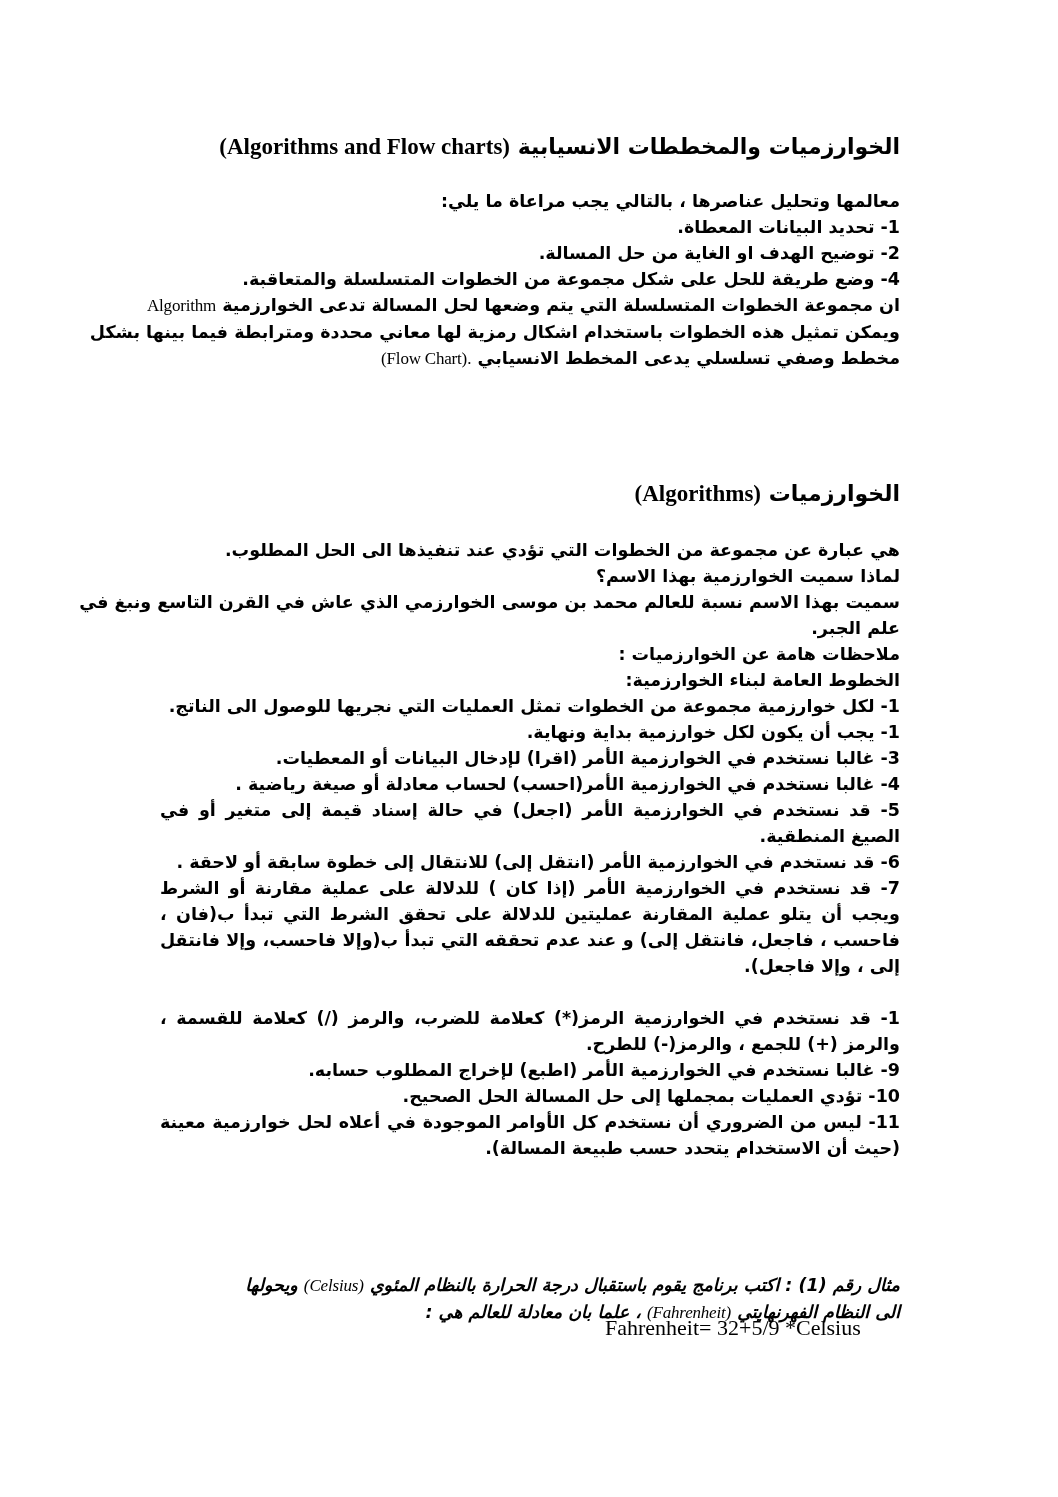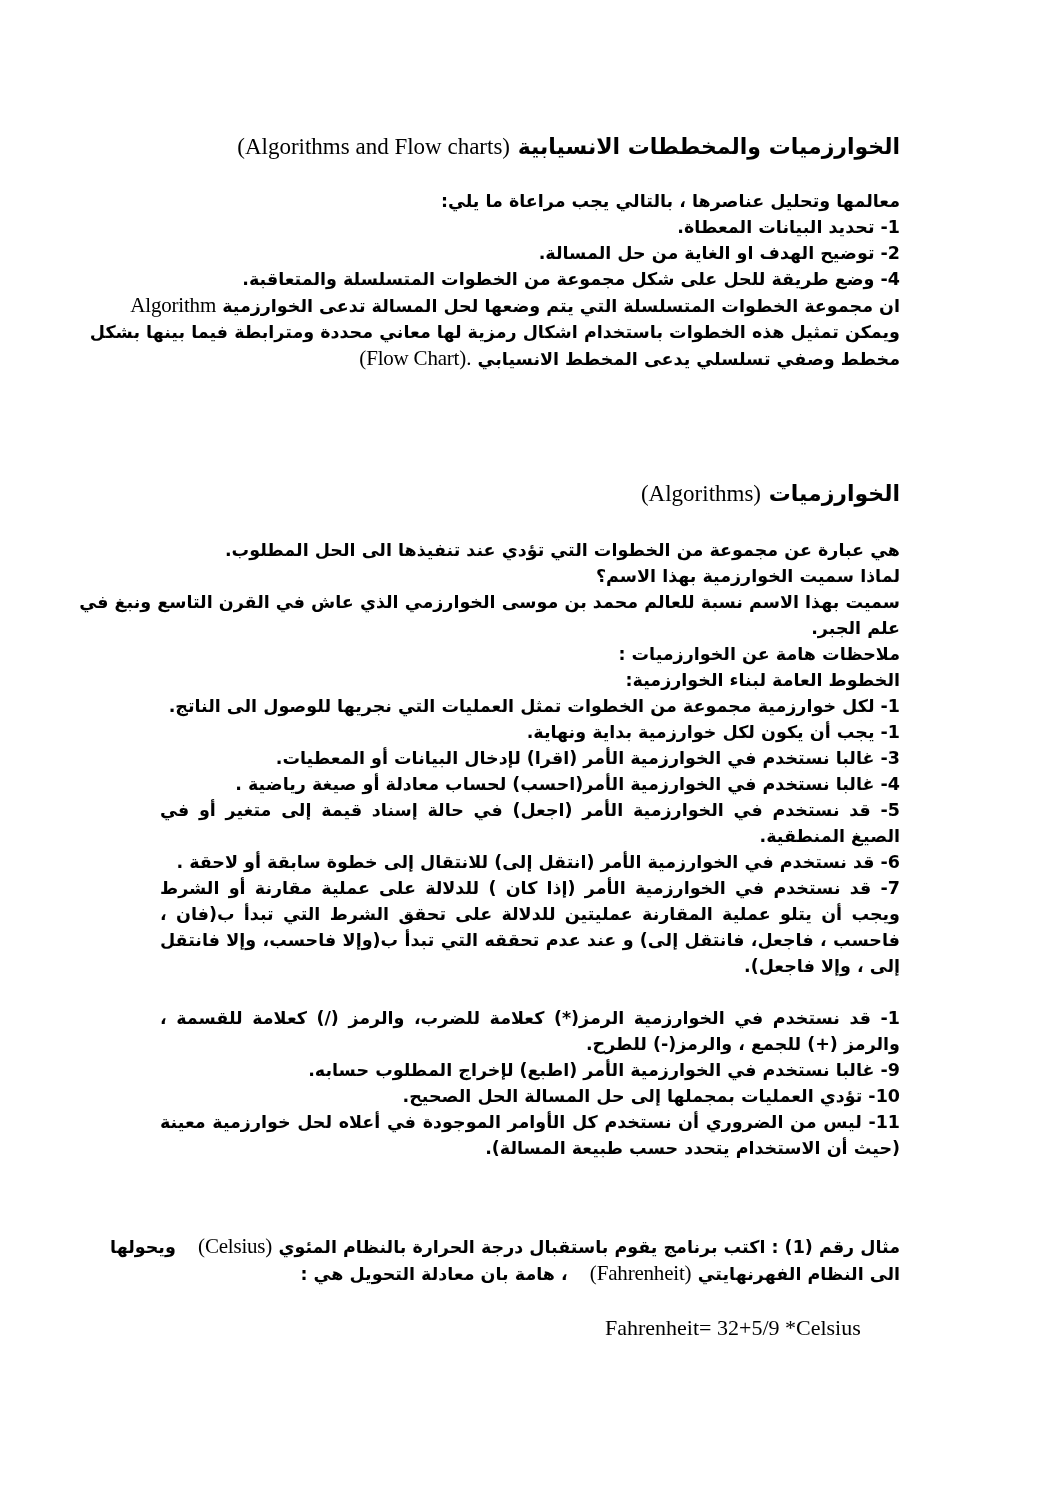--- a/index.html
+++ b/index.html
@@ -12,22 +12,22 @@
     .content {
       position: absolute; left: 160px; width: 740px; direction: rtl; text-align: right;
     }
     .h {
       font-weight: bold; font-size: 22px; line-height: 28px; white-space: nowrap;
     }
     .p {
       font-size: 17.5px; line-height: 26px; font-weight: bold; letter-spacing: -0.2px;
     }
     .line { display: block; white-space: nowrap; }
-    .latin { font-family: "Liberation Serif", serif; font-weight: normal; font-size: 21px; margin-left: 16px; }
-    .hlatin { font-family: "Liberation Serif", serif; font-weight: normal; font-size: 23px; }
+    .latin { font-family: "Liberation Serif", serif; font-weight: normal; font-size: 17px; }
+    .hlatin { font-family: "Liberation Serif", serif; font-weight: bold; font-size: 23px; }
     .just { text-align: justify; text-align-last: right; white-space: normal; }
     .ltr { direction: ltr; unicode-bidi: embed; }
     .formula {
       position: absolute; left: 605px; top: 1315px; direction: ltr;
       font-family: "Liberation Serif", serif; font-size: 22px; white-space: nowrap;
     }
   </style>
 </head>
 <body>
 
@@ -73,27 +73,27 @@
     <span class="line just">5- قد نستخدم في الخوارزمية الأمر (اجعل) في حالة إسناد قيمة إلى متغير أو في الصيغ المنطقية.</span>
     <span class="line">6- قد نستخدم في الخوارزمية الأمر (انتقل إلى) للانتقال إلى خطوة سابقة أو لاحقة .</span>
     <span class="line just">7- قد نستخدم في الخوارزمية الأمر (إذا كان ) للدلالة على عملية مقارنة أو الشرط ويجب أن يتلو عملية المقارنة عمليتين للدلالة على تحقق الشرط التي تبدأ ب(فان ، فاحسب ، فاجعل، فانتقل إلى) و عند عدم تحققه التي تبدأ ب(وإلا فاحسب، وإلا فانتقل إلى ، وإلا فاجعل).</span>
     <span class="line" style="height:26px;"></span>
     <span class="line just">1- قد نستخدم في الخوارزمية الرمز(*) كعلامة للضرب، والرمز (/) كعلامة للقسمة ، والرمز (+) للجمع ، والرمز(-) للطرح.</span>
     <span class="line">9- غالبا نستخدم في الخوارزمية الأمر (اطبع) لإخراج المطلوب حسابه.</span>
     <span class="line">10- تؤدي العمليات بمجملها إلى حل المسالة الحل الصحيح.</span>
     <span class="line just">11- ليس من الضروري أن نستخدم كل الأوامر الموجودة في أعلاه لحل خوارزمية معينة (حيث أن الاستخدام يتحدد حسب طبيعة المسالة).</span>
   </div>
 
-  <div class="content p" style="top:1233px;">
+  <div class="content p" style="top:1272px;font-style:italic;">
     <span class="line">
       <span>مثال رقم (1) : اكتب برنامج يقوم باستقبال درجة الحرارة بالنظام المئوي</span>
       <span class="latin ltr">(Celsius)</span>
       <span>ويحولها</span>
     </span>
     <span class="line">
       <span>الى النظام الفهرنهايتي</span>
       <span class="latin ltr">(Fahrenheit)</span>
-      <span>، هامة بان معادلة التحويل هي :</span>
+      <span>، علما بان معادلة للعالم هي :</span>
     </span>
   </div>
   <div class="formula">Fahrenheit= 32+5/9 *Celsius</div>
 
 </div>
 
 </body></html>

